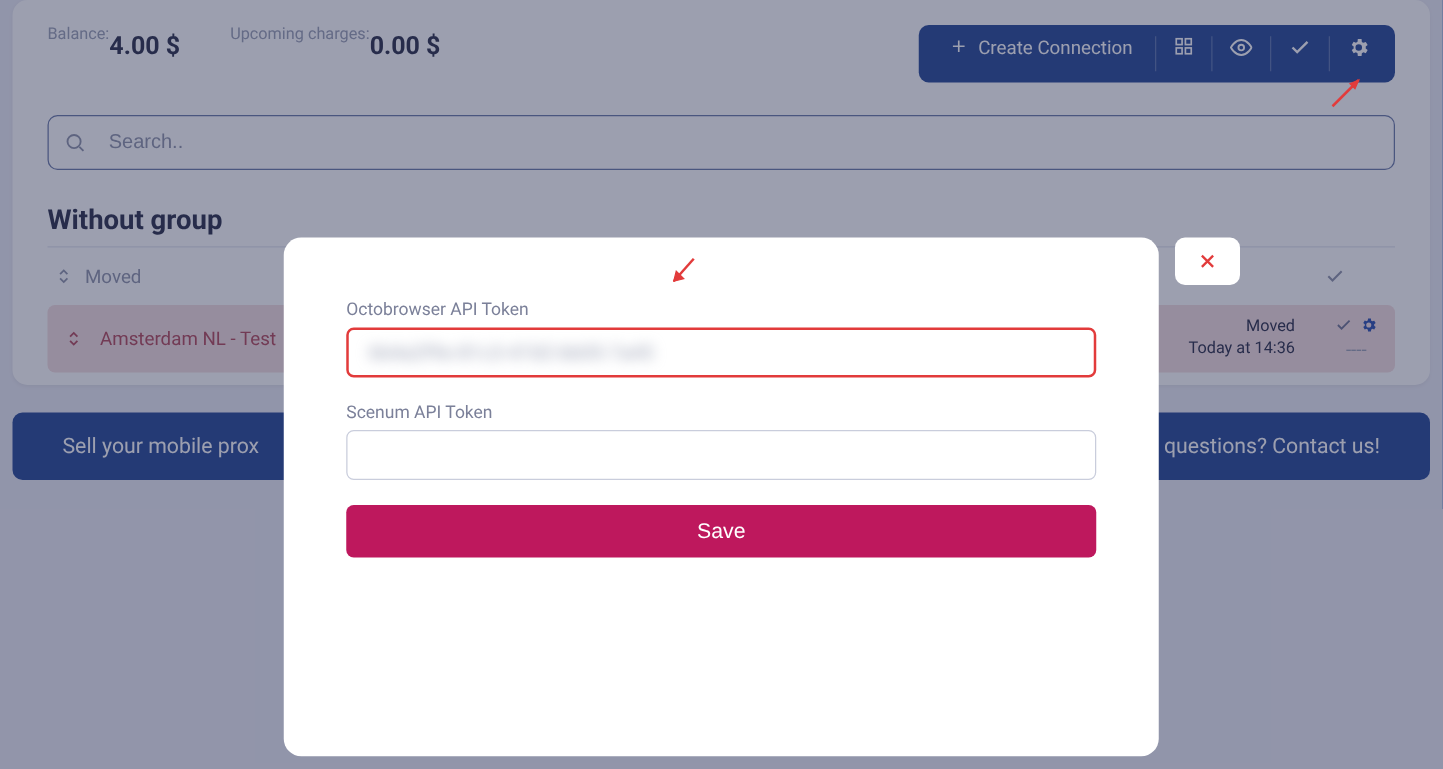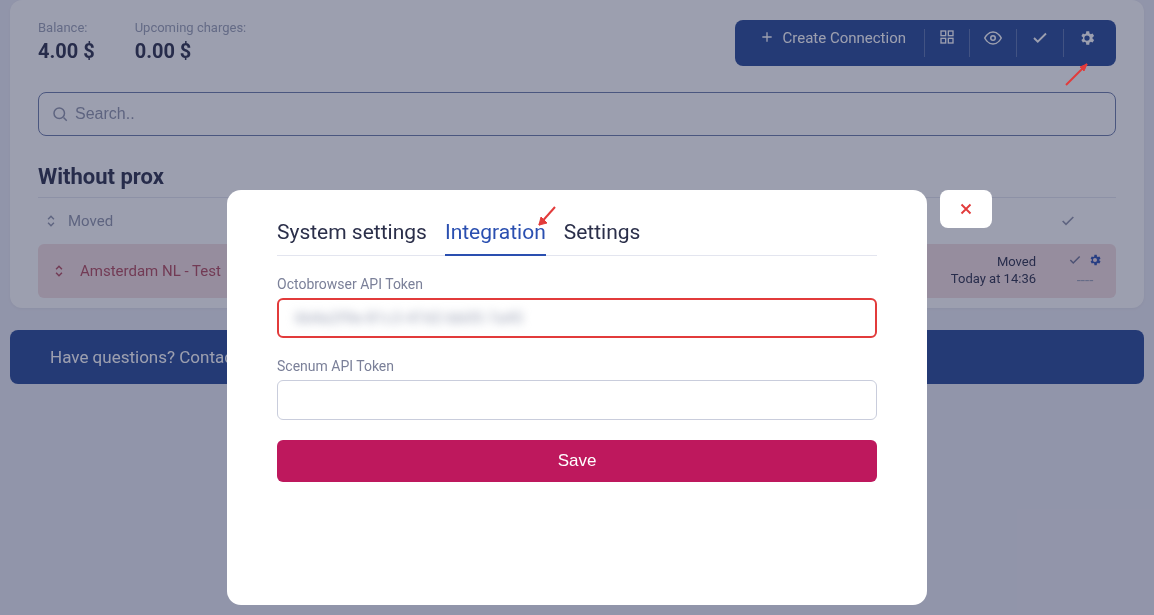--- a/index.html
+++ b/index.html
@@ -26,21 +26,21 @@
   }
   .top-row {
     display: flex;
     align-items: flex-start;
     justify-content: space-between;
   }
   .balances {
     display: flex;
     gap: 40px;
   }
-  .bal-block { display: flex; flex-direction: column; }
+  .bal-block { display: flex; }
   .bal-label { font-size: 13px; color: #9aa0b5; }
   .bal-value { font-size: 20px; color:#2b2f4a; font-weight:700; margin-top:4px;}
   .toolbar {
     background:#264896;
     border-radius:8px;
     display:flex;
     align-items:center;
     height:46px;
     padding: 0 6px;
   }
@@ -58,21 +58,21 @@
   .tbtn.icon-only { padding: 0 14px; }
   .tbtn svg { flex-shrink:0; }
   .search-wrap {
     margin-top: 26px;
     border:1px solid #6b7aa8;
     border-radius:8px;
     height:44px;
     display:flex;
     align-items:center;
     padding:0 12px;
-    gap:6px;
+    gap:18px;
   }
   .search-wrap input {
     border:none;
     outline:none;
     font-size:16px;
     flex:1;
     color:#444;
   }
   .search-wrap input::placeholder { color:#8f94aa; }
   .group-title {
@@ -262,21 +262,21 @@
     </div>
 
     <div class="search-wrap">
       <svg width="18" height="18" viewBox="0 0 24 24" fill="none" stroke="#8f94aa" stroke-width="2">
           <circle cx="11" cy="11" r="7"></circle>
           <path d="M21 21l-4.3-4.3"></path>
         </svg>
       <input placeholder="Search.." style="">
     </div>
 
-    <div class="group-title">Without prox</div>
+    <div class="group-title">Without group</div>
 
     <div class="list-header">
       <svg width="14" height="14" viewBox="0 0 24 24" fill="none" stroke="#8f94aa" stroke-width="2.5">
           <path d="M7 9l5-5 5 5M7 15l5 5 5-5"></path>
         </svg>
       <span>Moved</span>
       <span class="spacer"></span>
       <svg width="16" height="16" viewBox="0 0 24 24" fill="none" stroke="#8f94aa" stroke-width="2.5" style="margin-right:34px;">
           <path d="M20 6L9 17l-5-5"></path>
         </svg>
@@ -301,32 +301,28 @@
                 <path d="M19.4 13a7.5 7.5 0 000-2l2.1-1.6-2-3.4-2.5 1a7.5 7.5 0 00-1.7-1L15 3h-4l-.3 2.9a7.5 7.5 0 00-1.7 1l-2.5-1-2 3.4L6.6 11a7.5 7.5 0 000 2l-2.1 1.6 2 3.4 2.5-1a7.5 7.5 0 001.7 1L11 21h4l.3-2.9a7.5 7.5 0 001.7-1l2.5 1 2-3.4L19.4 13zM12 15.5A3.5 3.5 0 1112 8.5a3.5 3.5 0 010 7z"></path>
               </svg>
           </div>
           <span class="dash">----</span>
         </div>
       </div>
     </div>
   </div>
 
   <div class="banner">
+    <span>Sell your mobile prox</span>
     <span>Have questions? Contact us!</span>
   </div>
 </div>
 
 <div class="overlay"></div>
 
 <div class="modal">
-  <div class="tabs">
-    <div class="tab">System settings</div>
-    <div class="tab active">Integration</div>
-    <div class="tab">Settings</div>
-  </div>
 
   <div class="field-label">Octobrowser API Token</div>
   <div class="field-input highlight" style="display:flex;align-items:center;">
     <span class="blurred-text">6b4a2f9e-81c3-47d2-bb05-7a45</span>
   </div>
 
   <div class="field-label">Scenum API Token</div>
   <input class="field-input" value="" style="">
 
   <button class="save-btn">Save</button>

